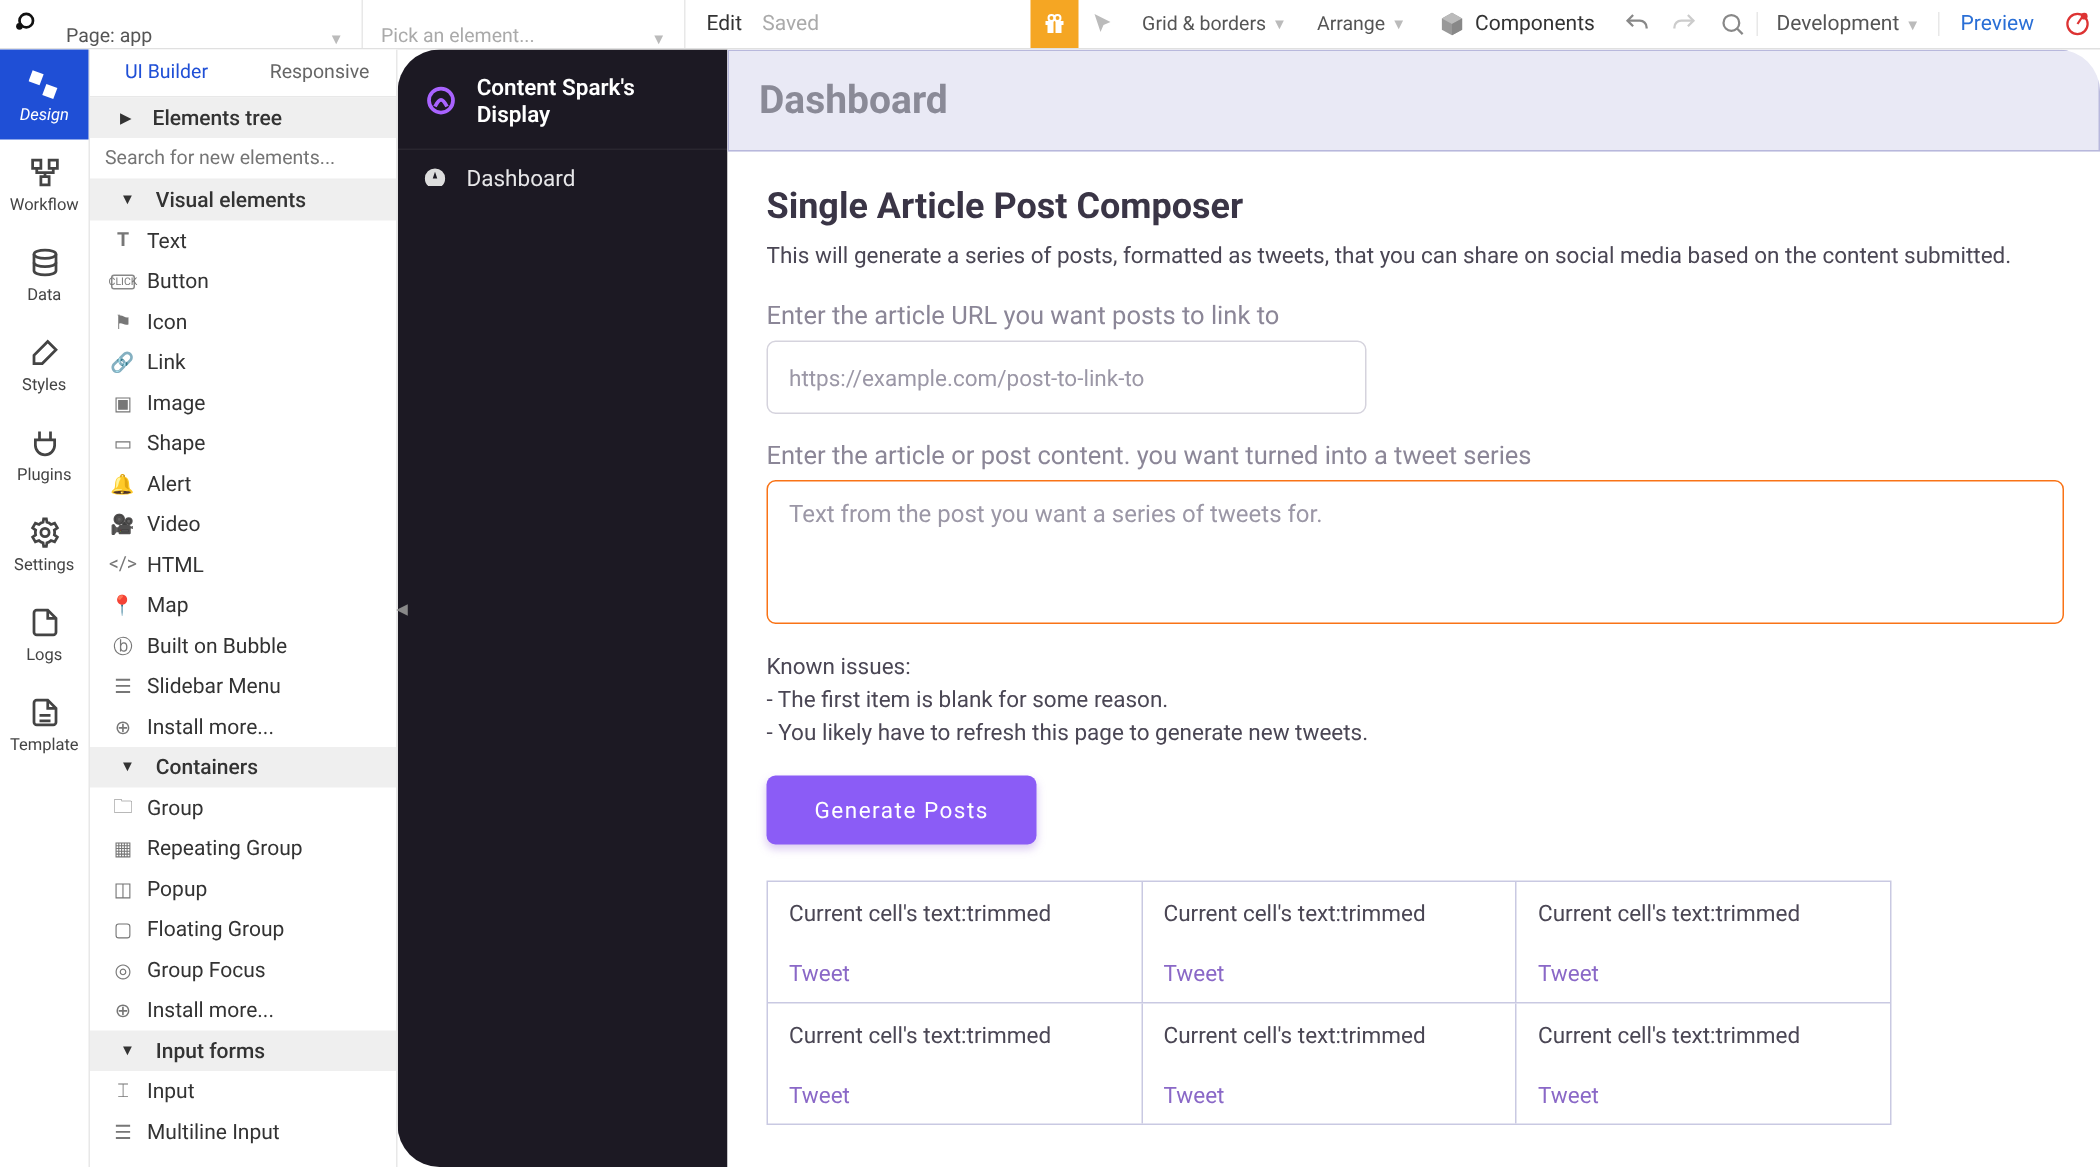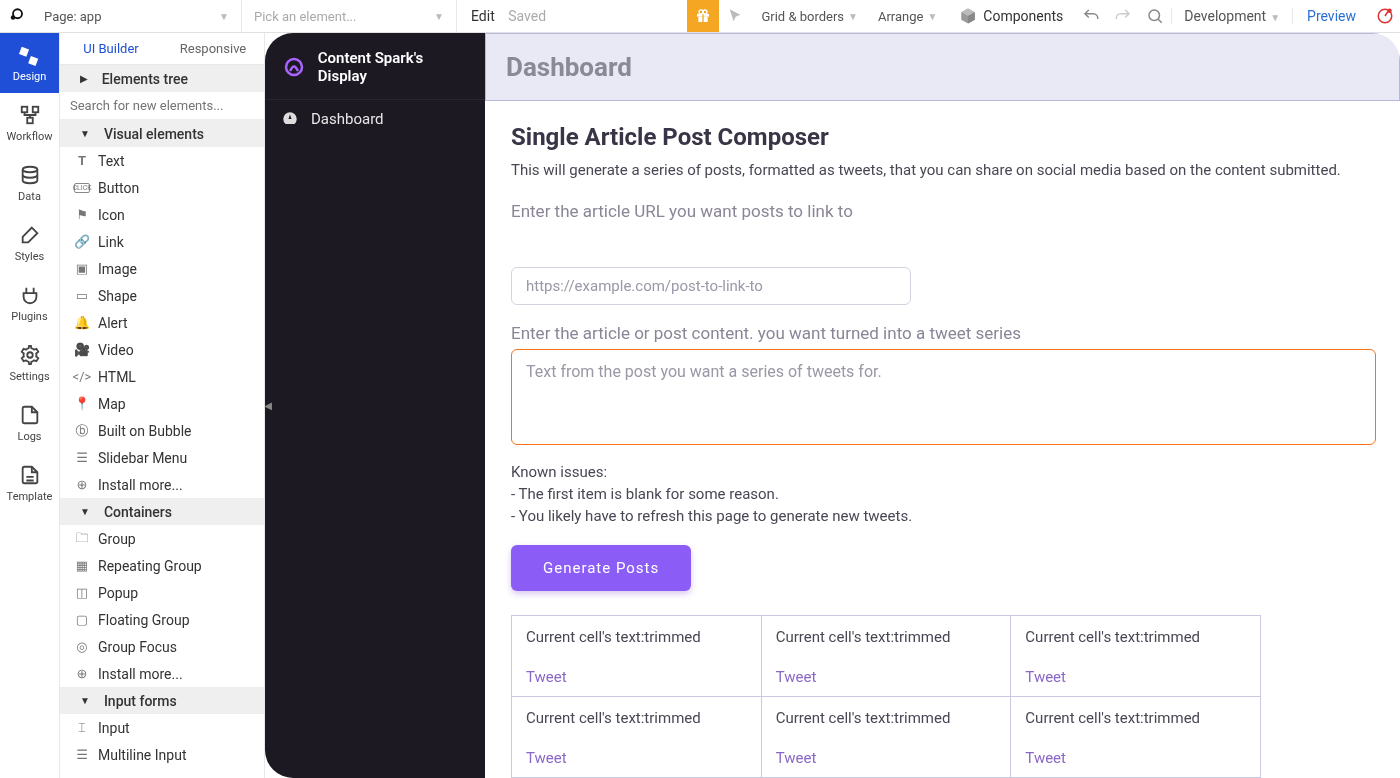--- a/index.html
+++ b/index.html
@@ -1,37 +1,37 @@
 <!DOCTYPE html>
 <html><head>
 <meta charset="utf-8">
 <style>
 * { margin:0; padding:0; box-sizing:border-box; font-family:-apple-system,BlinkMacSystemFont,"Segoe UI",Roboto,sans-serif; }
 body { background:#fff; width:1400px; height:778px; overflow:hidden; font-size:14px; color:#333; }
 .toolbar { height:33px; border-bottom:1px solid #e0e0e0; display:flex; align-items:center; background:#fff; }
 .tb-logo { width:32px; height:32px; display:flex; align-items:center; justify-content:center; font-weight:bold; font-size:18px; }
-.tb-section { display:flex; align-items:center; height:100%; padding:0 12px; border-right:1px solid #e8e8e8; color:#555; font-size:13px; }
+.tb-section { display:flex; align-items:flex-end; height:100%; padding:0 12px; border-right:1px solid #e8e8e8; color:#555; font-size:13px; }
 .tb-dd { margin-left:4px; color:#bbb; font-size:10px; }
 .tb-picker { flex:0 0 215px; }
 .tb-edit { padding:0 14px; }
 .tb-saved { color:#aaa; margin-left:10px; }
 .tb-flex { flex:1; }
 .tb-gift { width:32px; height:32px; background:#f5a623; display:flex; align-items:center; justify-content:center; color:#fff; }
 .tb-icon-btn { width:32px; height:32px; display:flex; align-items:center; justify-content:center; color:#888; }
 .tb-menu { padding:0 10px; color:#555; font-size:13px; display:flex; align-items:center; height:100%; }
 .tb-components{ display:flex; align-items:center; gap:6px; padding:0 12px;}
 .tb-env { padding:0 12px; color:#555; border-left:1px solid #e8e8e8;}
 .tb-preview { color:#2a6fd6; padding:0 14px; border-left:1px solid #e8e8e8;}
 .tb-notify { width:30px; display:flex;align-items:center;justify-content:center; }
 .tb-notify svg { width:18px;height:18px; }
 
 .main { display:flex; height:745px; }
 .iconbar { width:60px; background:#fff; border-right:1px solid #e8e8e8; display:flex; flex-direction:column; }
 .ib-item { height:60px; display:flex; flex-direction:column; align-items:center; justify-content:center; font-size:11px; color:#444; gap:4px; cursor:pointer; }
-.ib-item.active { background:#1f4fd6; color:#fff; }
+.ib-item.active { background:#1f4fd6; color:#fff;font-style:italic; }
 .ib-item svg { width:22px; height:22px; }
 
 .palette { width:205px; border-right:1px solid #e8e8e8; display:flex; flex-direction:column; background:#fff; position:relative; }
 .palette-tabs { display:flex; height:32px; border-bottom:1px solid #e8e8e8;}
 .pal-tab { flex:1; display:flex; align-items:center; justify-content:center; font-size:13px; color:#666; }
 .pal-tab.active { color:#1f4fd6; }
 .pal-row { height:27px; display:flex; align-items:center; padding:0 8px 0 14px; font-size:14px; color:#333; gap:8px; cursor:pointer;}
 .pal-header { background:#efefef; font-weight:500; padding-left:20px; }
 .pal-header .arrow{ margin-right:6px; font-size:10px;}
 .pal-search { width:100%; height:28px; border:none; padding:0 10px; font-size:13px; color:#888; outline:none; background:#fff; border-bottom:1px solid #eee;}
@@ -49,21 +49,21 @@
 .side-link { display:flex; align-items:center; gap:12px; padding:10px 16px; font-size:15px; color:#e6e6e8; border-top:1px solid rgba(255,255,255,0.06);}
 .side-link svg{ width:18px;height:18px;}
 
 .content { flex:1; background:#fff; overflow:auto; }
 .content-header { background:#e9e9f5; padding:18px 20px; border:1px solid #b8b8dc; border-top:1px solid #b8b8dc;}
 .content-header h1{ font-size:26px; font-weight:700; color:#8a8a97;}
 .composer { padding:22px 26px; color:#443f4f; }
 .composer h2{ font-size:24px; font-weight:700; margin-bottom:10px; color:#3a3546;}
 .composer p.desc{ font-size:15px; color:#4a4654; margin-bottom:22px;}
 .field-label{ font-size:17px; color:#8b8697; margin-bottom:6px;}
-.text-input{ width:400px; height:38px; border:1px solid #d5d3dd; border-radius:6px; padding:0 14px; font-size:15px; color:#333;margin-top:40px; }
+.text-input{ width:400px; height:49px; border:1px solid #d5d3dd; border-radius:6px; padding:0 14px; font-size:15px; color:#333; }
 .text-input::placeholder{color:#9b97a6;}
 .textarea{ width:865px; height:96px; border:1px solid #f97316; border-radius:6px; padding:12px 14px; font-size:16px; color:#333; resize:none;}
 .textarea::placeholder{color:#9b97a6;}
 .issues{ font-size:15px; color:#4a4654; line-height:1.45; margin:14px 0 18px 0;}
 .gen-btn{ background:#8b5cf6; color:#fff; border:none; border-radius:6px; padding:14px 32px; font-size:15px; letter-spacing:1px; cursor:pointer; box-shadow:0 3px 6px rgba(149,99,214,0.35);}
 .grid{ margin-top:24px; border:1px solid #c9c9e2; width:750px;}
 .grid-row{ display:flex; }
 .grid-row + .grid-row{ border-top:1px solid #c9c9e2;}
 .grid-cell{ flex:1; padding:12px 14px 10px 14px; }
 .grid-cell + .grid-cell{ border-left:1px solid #c9c9e2;}

